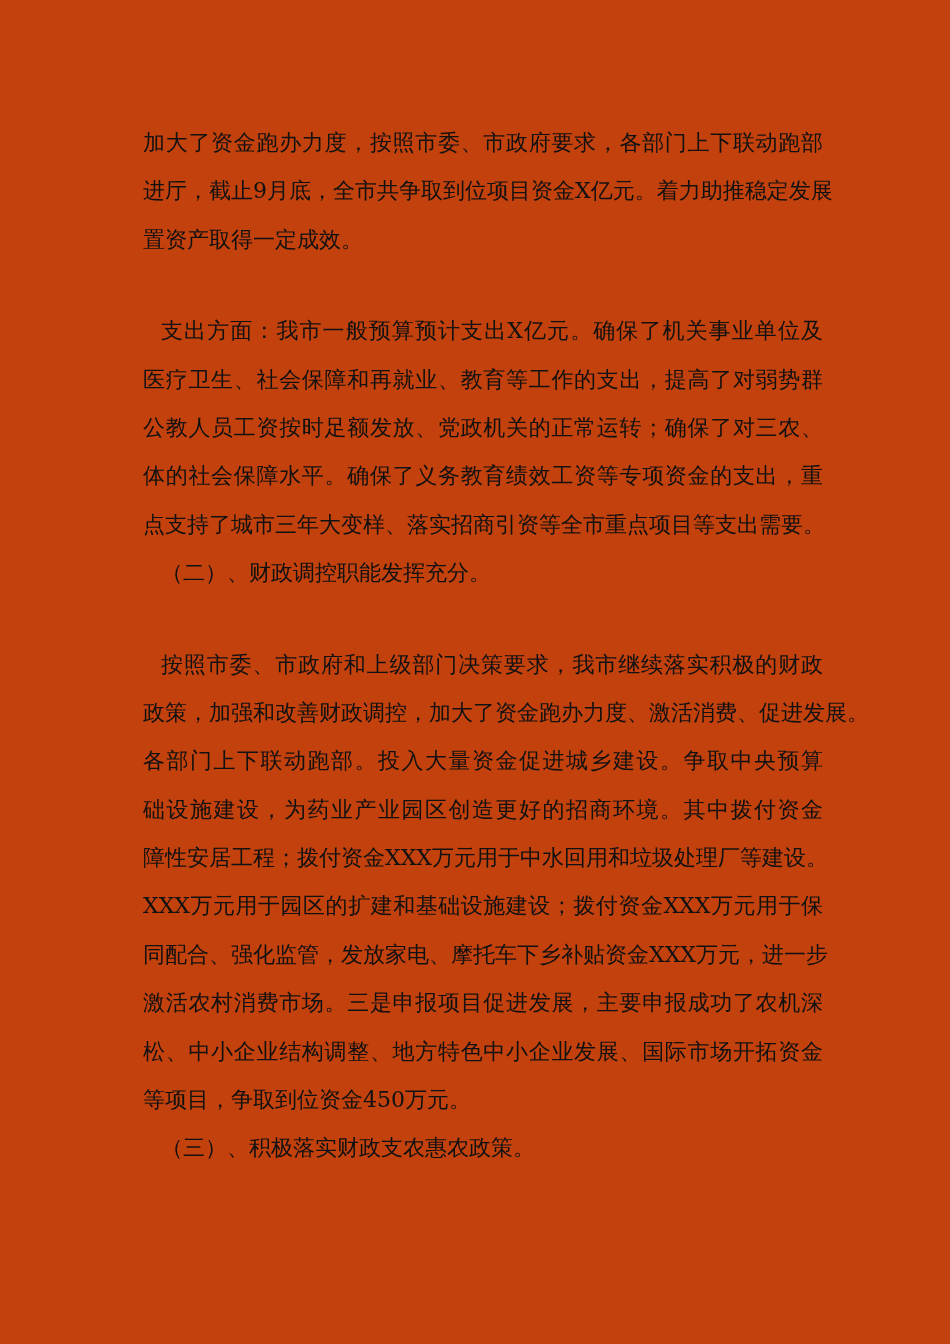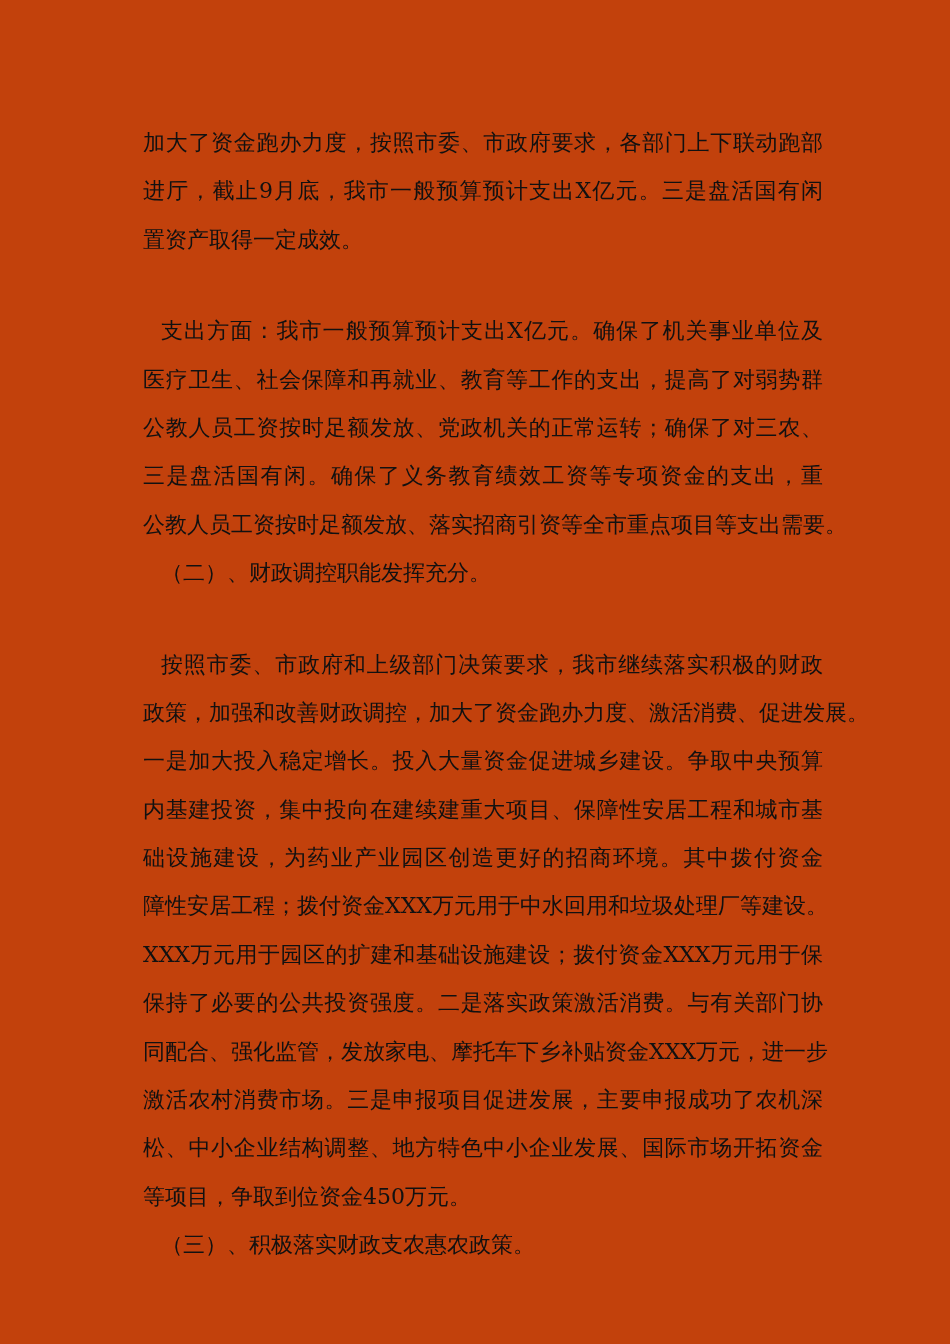--- a/index.html
+++ b/index.html
@@ -50,39 +50,37 @@
       text-align-last: left;
     }
   </style>
 </head>
 <body>
 
 <div class="page">
   <div class="body-text">
 
     <div class="line">加大了资金跑办力度，按照市委、市政府要求，各部门上下联动跑部</div>
-    <div class="line">进厅，截止9月底，我市一般预算预计支出X亿元。三是盘活国有闲</div>
+    <div class="line">进厅，截止9月底，全市共争取到位项目资金X亿元。着力助推稳定发展</div>
     <div class="line last">置资产取得一定成效。</div>
 
     <div class="line indent">支出方面：我市一般预算预计支出X亿元。确保了机关事业单位及</div>
     <div class="line">医疗卫生、社会保障和再就业、教育等工作的支出，提高了对弱势群</div>
     <div class="line">公教人员工资按时足额发放、党政机关的正常运转；确保了对三农、</div>
-    <div class="line">三是盘活国有闲。确保了义务教育绩效工资等专项资金的支出，重</div>
-    <div class="line">公教人员工资按时足额发放、落实招商引资等全市重点项目等支出需要。</div>
+    <div class="line">体的社会保障水平。确保了义务教育绩效工资等专项资金的支出，重</div>
+    <div class="line">点支持了城市三年大变样、落实招商引资等全市重点项目等支出需要。</div>
 
     <div class="line heading">（二）、财政调控职能发挥充分。</div>
 
     <div class="line indent">按照市委、市政府和上级部门决策要求，我市继续落实积极的财政</div>
     <div class="line">政策，加强和改善财政调控，加大了资金跑办力度、激活消费、促进发展。</div>
-    <div class="line">一是加大投入稳定增长。投入大量资金促进城乡建设。争取中央预算</div>
-    <div class="line">内基建投资，集中投向在建续建重大项目、保障性安居工程和城市基</div>
+    <div class="line">各部门上下联动跑部。投入大量资金促进城乡建设。争取中央预算</div>
     <div class="line">础设施建设，为药业产业园区创造更好的招商环境。其中拨付资金</div>
     <div class="line">障性安居工程；拨付资金XXX万元用于中水回用和垃圾处理厂等建设。</div>
     <div class="line">XXX万元用于园区的扩建和基础设施建设；拨付资金XXX万元用于保</div>
-    <div class="line">保持了必要的公共投资强度。二是落实政策激活消费。与有关部门协</div>
     <div class="line">同配合、强化监管，发放家电、摩托车下乡补贴资金XXX万元，进一步</div>
     <div class="line">激活农村消费市场。三是申报项目促进发展，主要申报成功了农机深</div>
     <div class="line">松、中小企业结构调整、地方特色中小企业发展、国际市场开拓资金</div>
     <div class="line last">等项目，争取到位资金450万元。</div>
 
     <div class="line heading">（三）、积极落实财政支农惠农政策。</div>
   </div>
 </div>
 
 </body></html>

